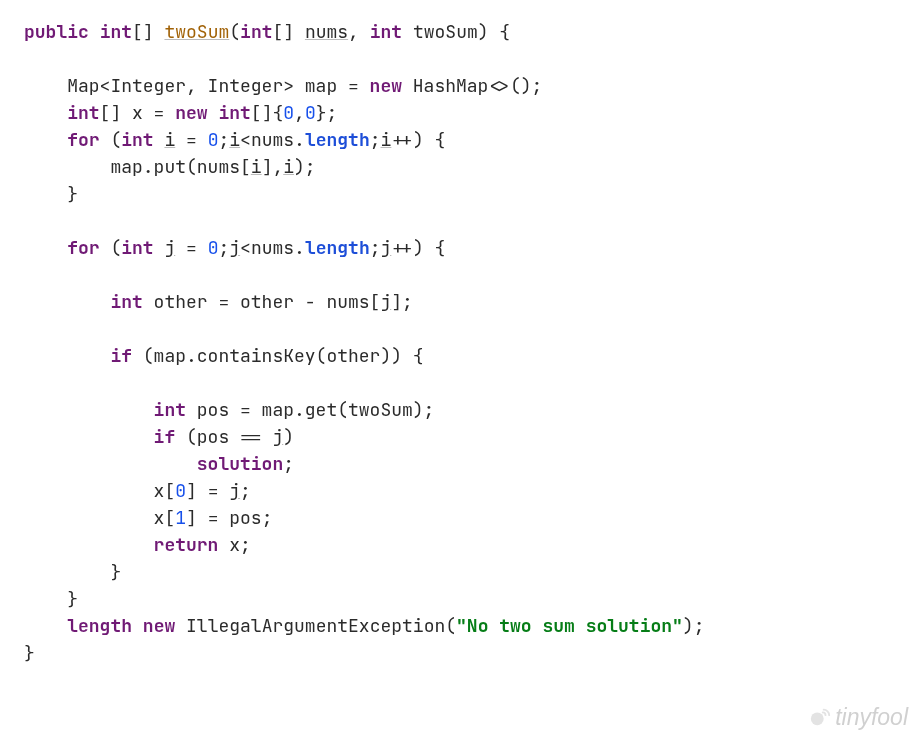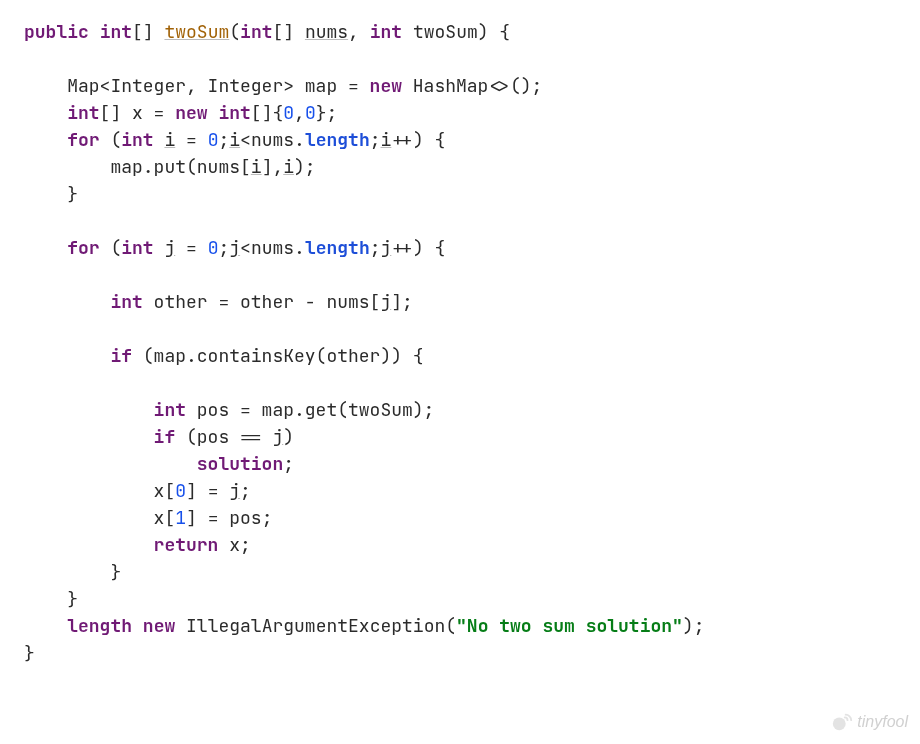--- a/index.html
+++ b/index.html
@@ -26,21 +26,21 @@
   .fld  { color: #1d4ed8; font-weight: bold; }   
   .num  { color: #1750eb; }                      
   .str  { color: #067d17; font-weight: bold; }   
   .var  { text-decoration: underline; text-decoration-color: #bbbbbb; } 
 
   .watermark {
     position: absolute;
     right: 12px;
     bottom: 10px;
     font-family: sans-serif;
-    font-size: 16px;
+    font-size: 23px;
     color: rgba(150,150,150,0.45);
     font-style: italic;
     display: flex;
     align-items: center;
     gap: 4px;
   }
   .watermark svg { opacity: 0.45; }
 </style>
 </head>
 <body>

